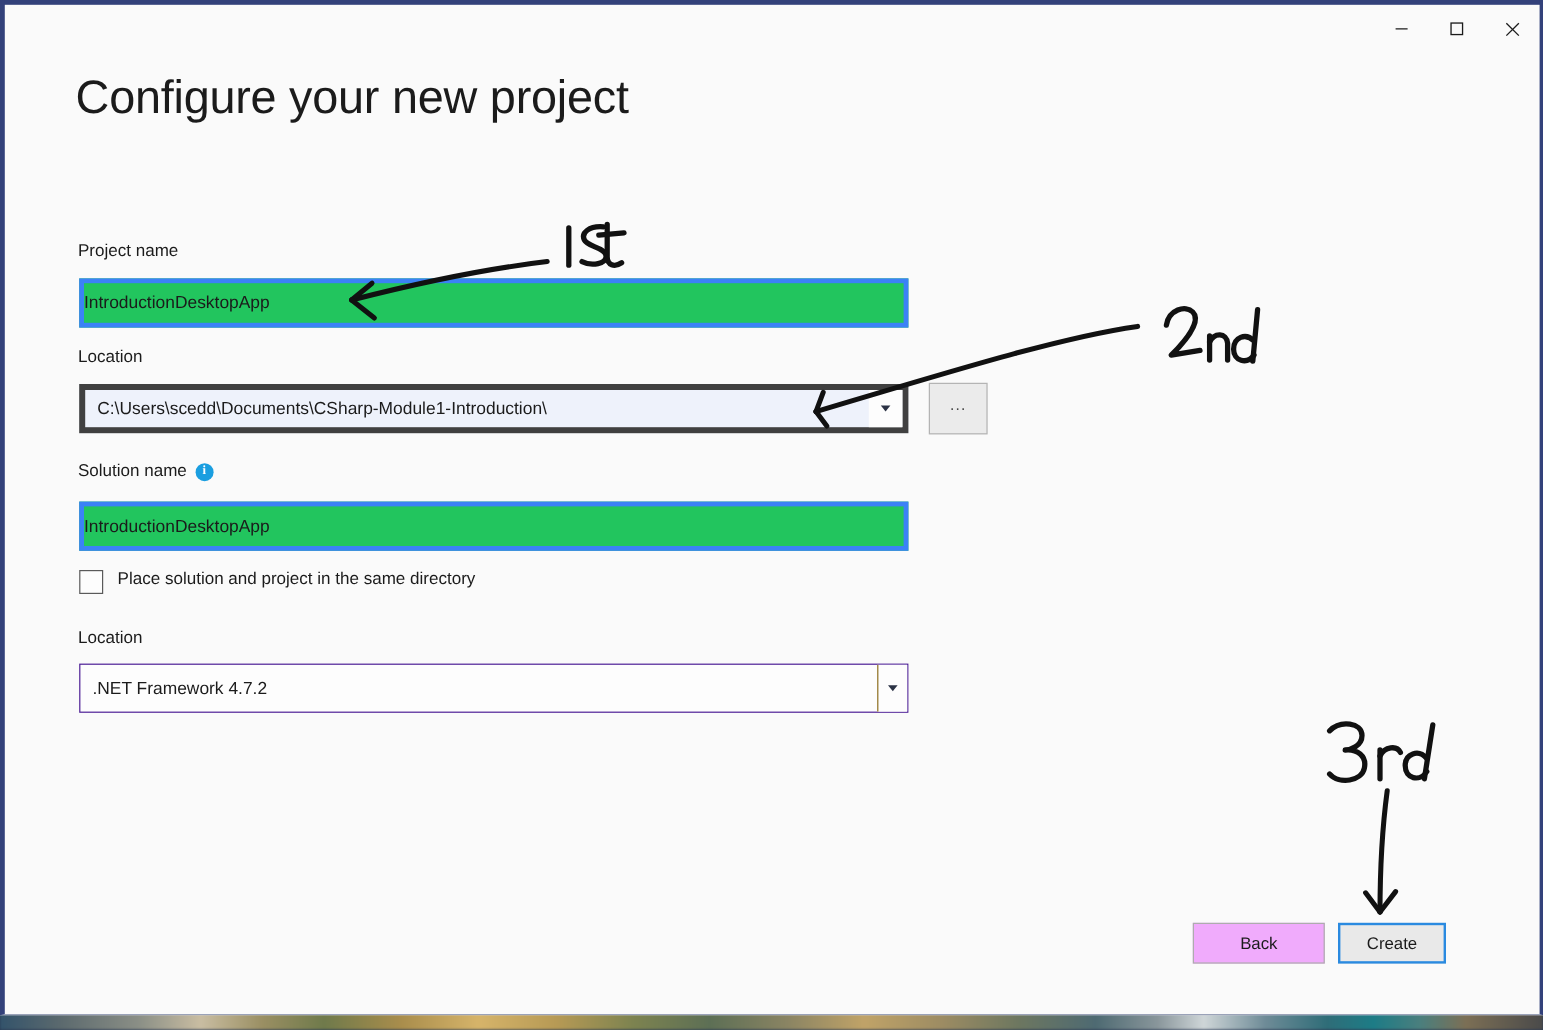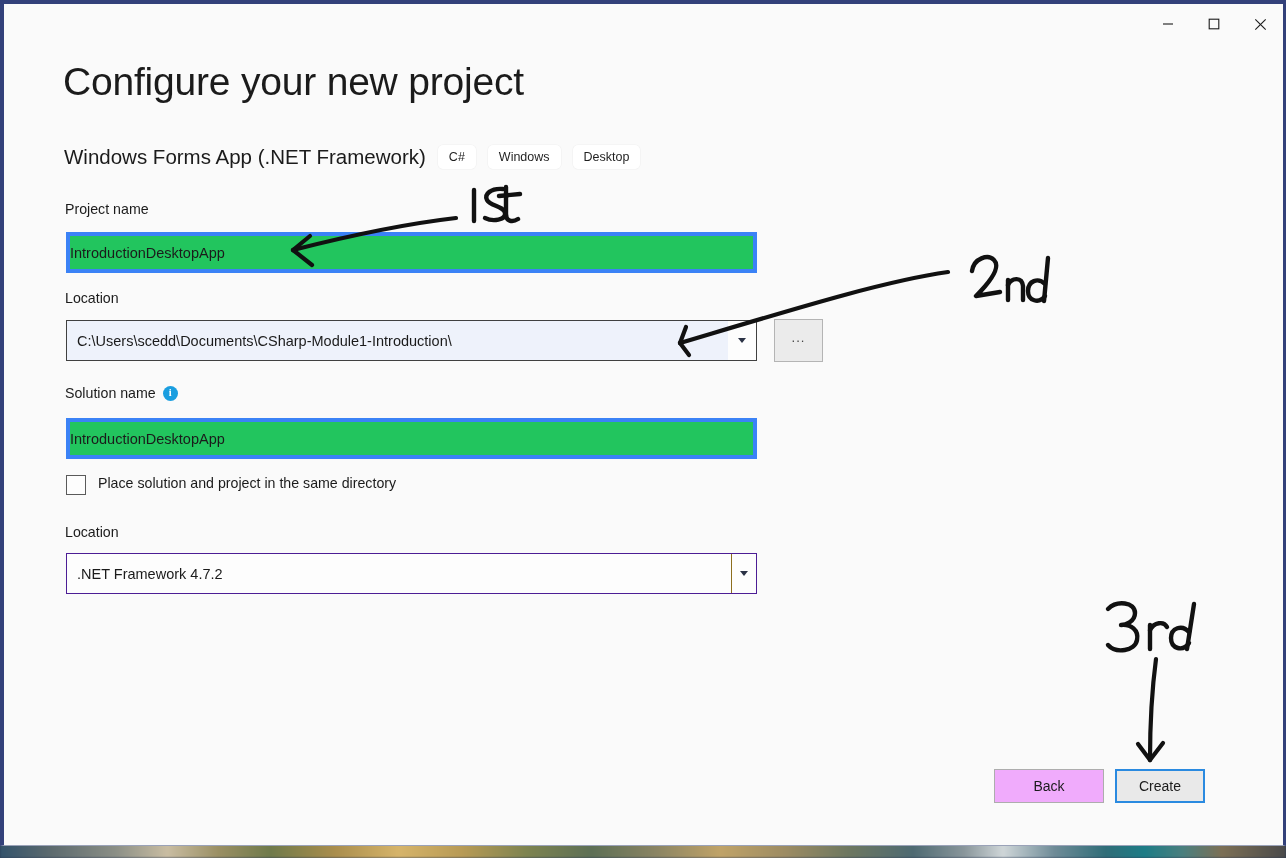--- a/index.html
+++ b/index.html
@@ -138,21 +138,21 @@
   #project-name-input {
     left: 62px; top: 228px; width: 691px; height: 41px;
   }
 
   
   #location-label { left: 61px; top: 286px; }
   #location-combo {
     position: absolute;
     left: 62px; top: 316px; width: 691px; height: 41px;
     box-sizing: border-box;
-    border: 1px solid #404040;
+    border: 5px solid #404040;
     background: #eef2fb;
     display: flex;
     align-items: stretch;
   }
   #location-value {
     flex: 1;
     display: flex;
     align-items: center;
     padding-left: 10px;
     font-size: 14.5px;
@@ -312,26 +312,20 @@
         <line x1="1.3" y1="1.3" x2="11.7" y2="11.7" stroke="#1b1b1b" stroke-width="1.1"></line>
         <line x1="11.7" y1="1.3" x2="1.3" y2="11.7" stroke="#1b1b1b" stroke-width="1.1"></line>
       </svg>
     </div>
   </div>
 
   <div id="page-content">
 
     <div id="page-title">Configure your new project</div>
 
-    <div id="template-row">
-      <span id="template-name">Windows Forms App (.NET Framework)</span>
-      <span class="tag-chip">C#</span>
-      <span class="tag-chip">Windows</span>
-      <span class="tag-chip">Desktop</span>
-    </div>
 
     <div class="field-label" id="project-name-label">Project name</div>
     <div class="text-box" id="project-name-input">IntroductionDesktopApp</div>
 
     <div class="field-label" id="location-label">Location</div>
     <div id="location-combo">
       <div id="location-value">C:\Users\scedd\Documents\CSharp-Module1-Introduction\</div>
       <div id="location-arrow-btn">
         <span class="caret"></span>
       </div>

